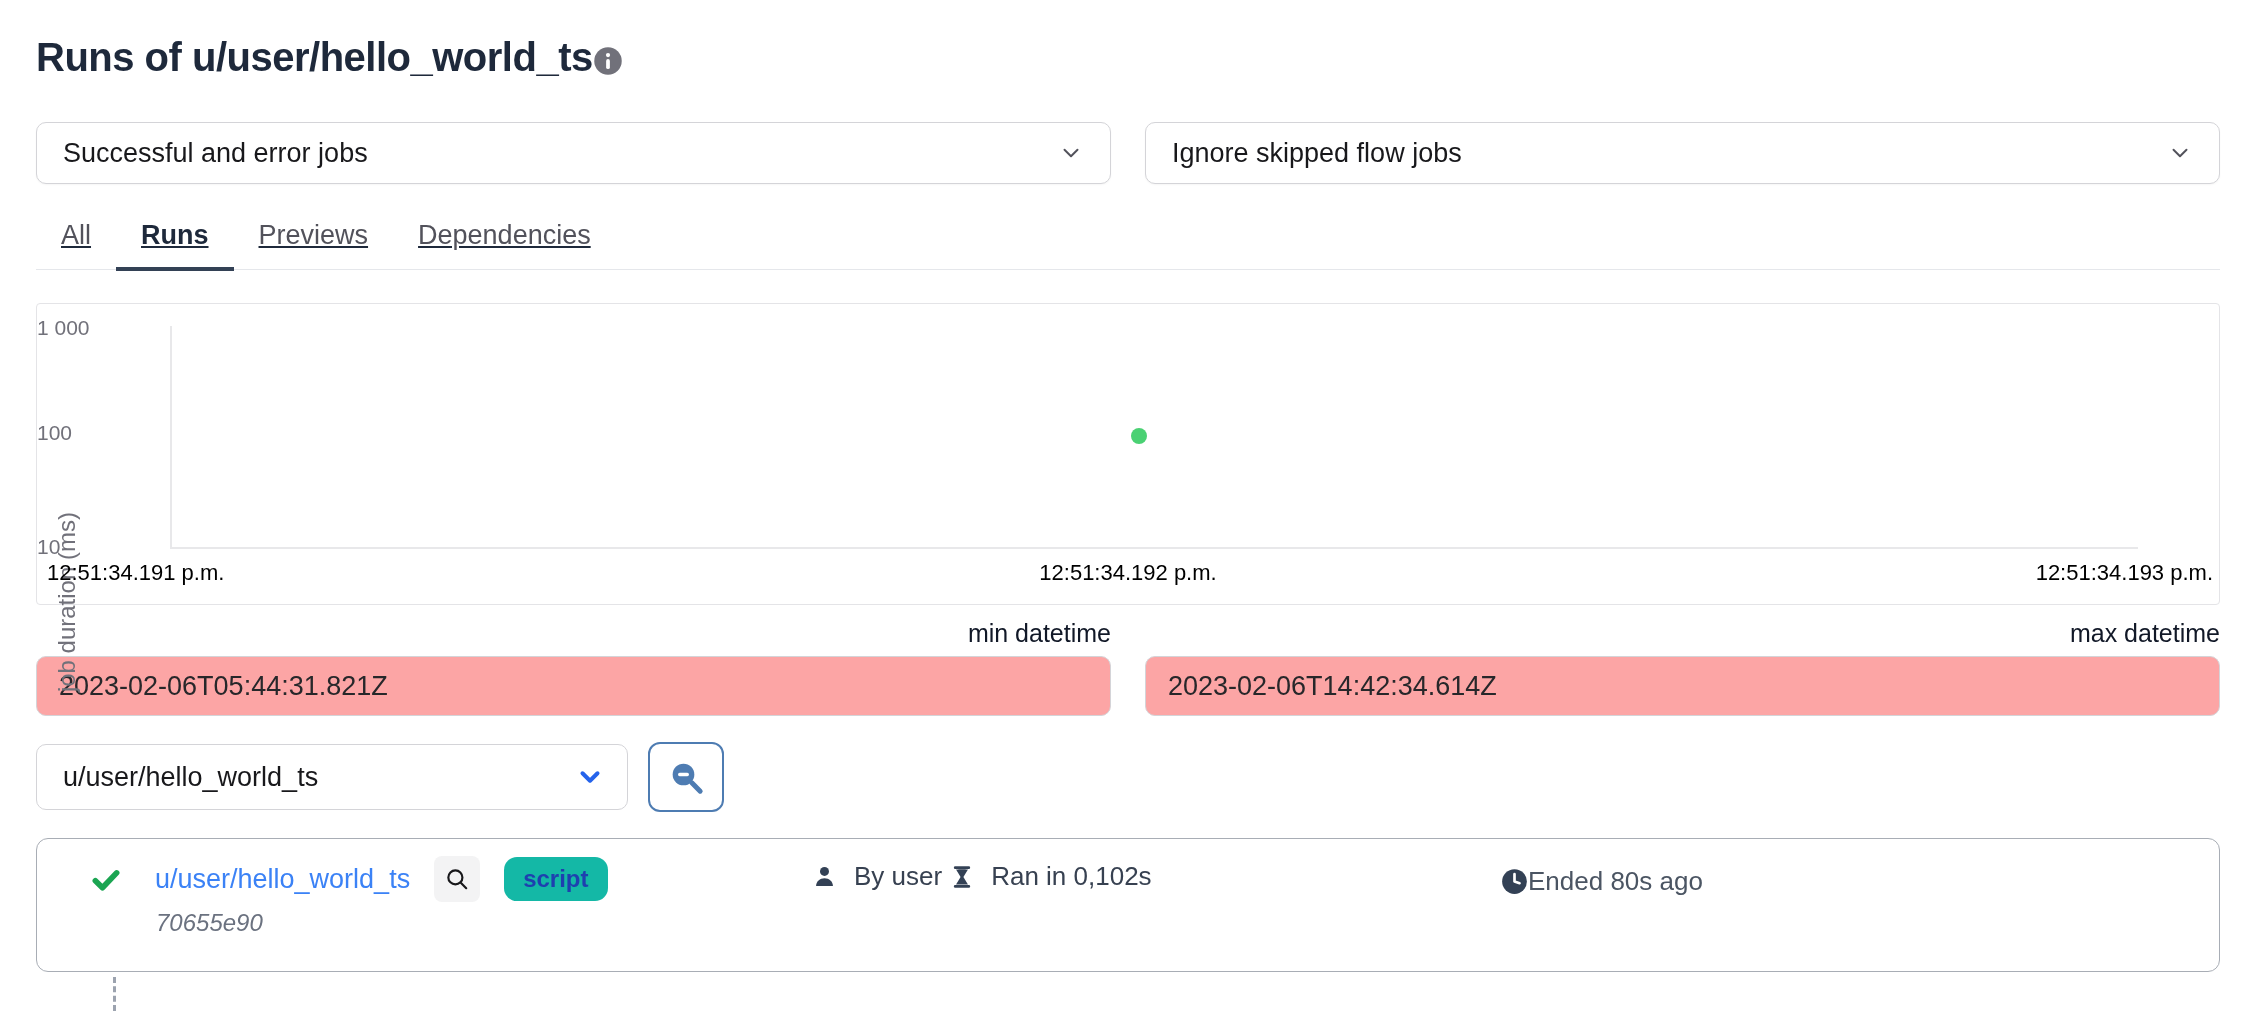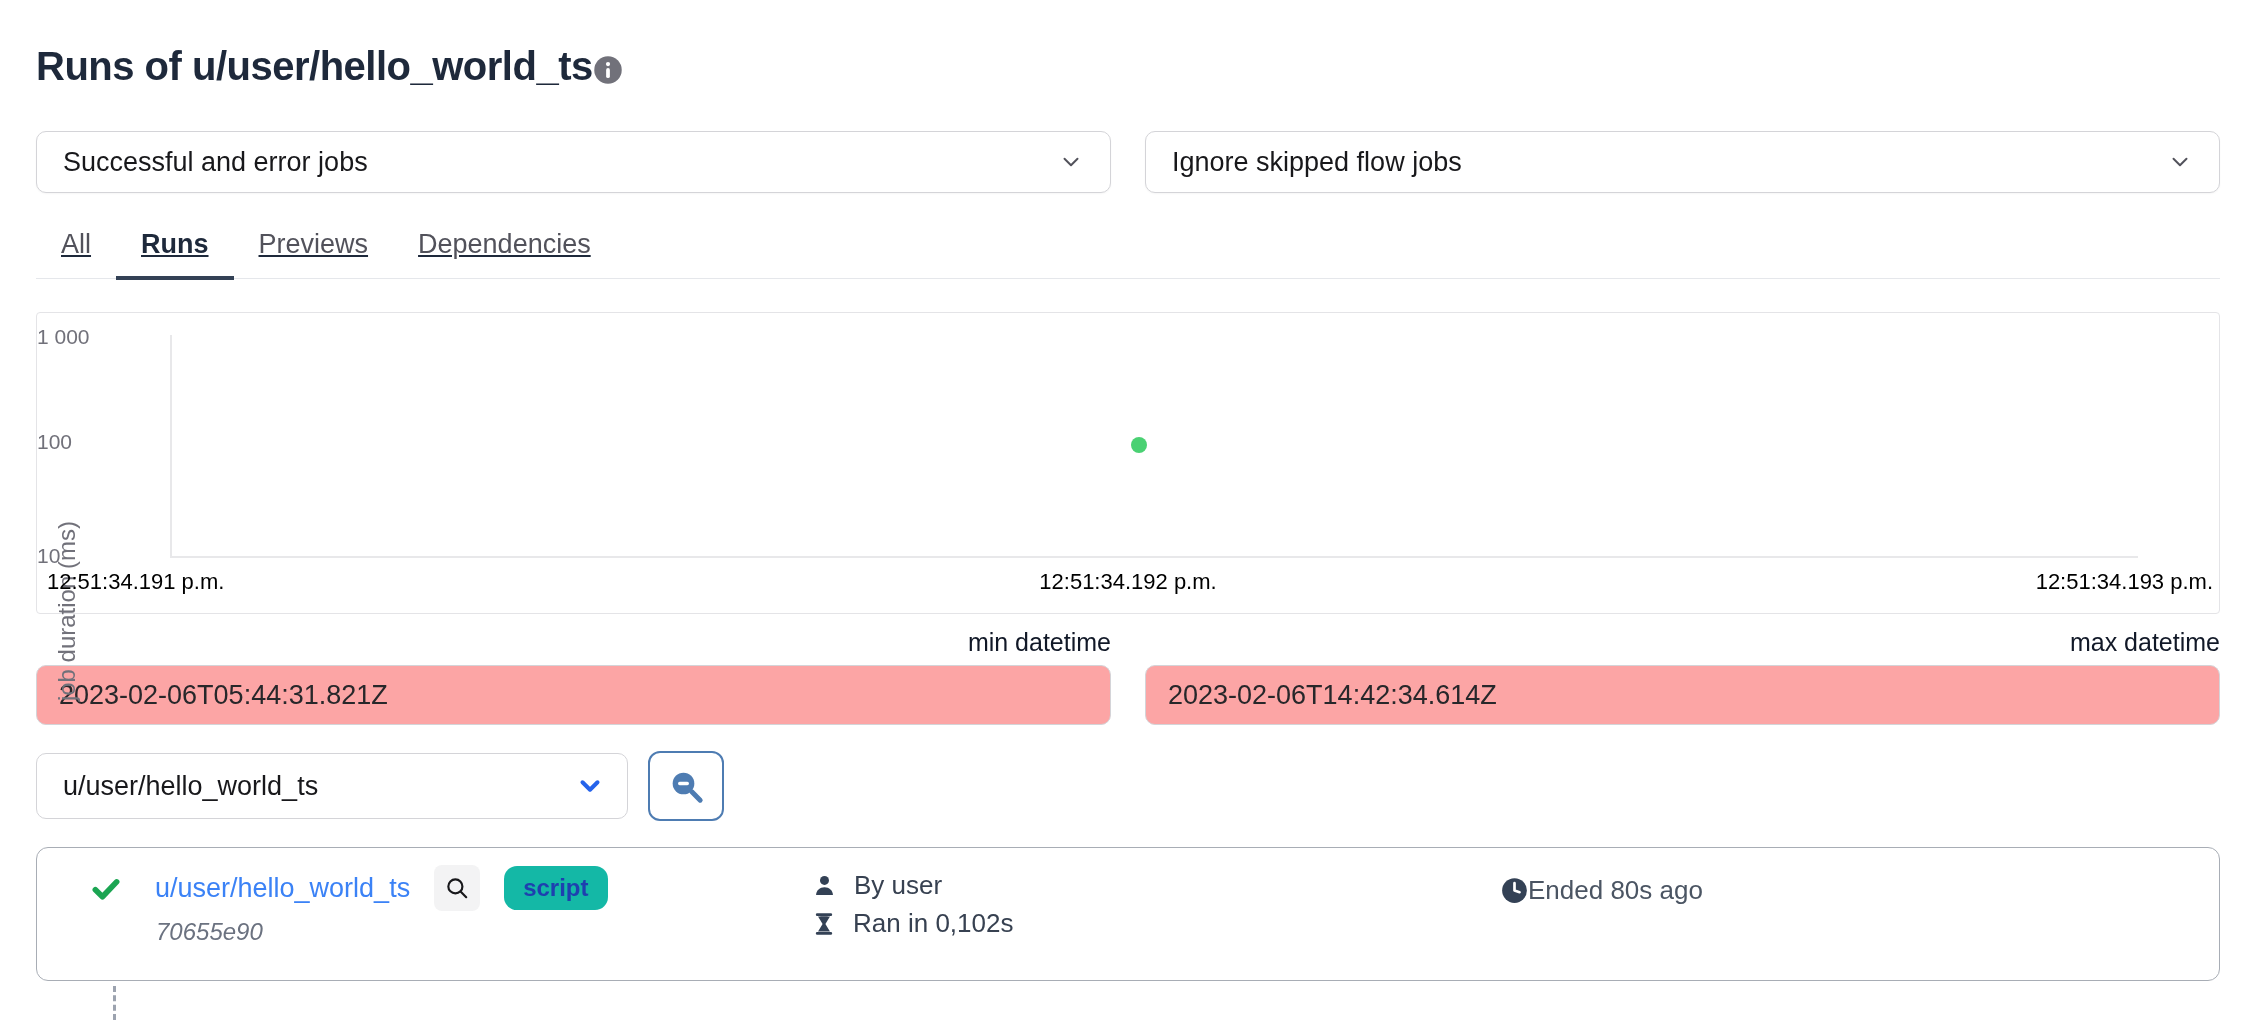--- a/index.html
+++ b/index.html
@@ -1,21 +1,21 @@
 <!DOCTYPE html>
 <html><head>
 <meta charset="utf-8">
 <style>
   * { margin:0; padding:0; box-sizing:border-box; }
   html,body { width:2248px; height:1026px; background:#ffffff;
     font-family:"Liberation Sans", sans-serif; color:#1e293b; }
   .page { padding:20px 28px 0 36px; position:relative; }
 
   
-  .header { display:flex; align-items:center; margin-top:24px; }
+  .header { display:flex; align-items:center; margin-top:15px; }
   .title { font-size:40px; font-weight:bold; color:#1e293b; letter-spacing:-0.5px; }
   .info-badge { width:30px; height:30px; flex:0 0 auto; margin-top:6px; }
 
   
   .filters { display:flex; gap:34px; margin-top:42px; }
   .selectbox { flex:1; height:62px; border:1px solid #d4d4d8; border-radius:10px;
     display:flex; align-items:center; justify-content:space-between;
     padding:0 26px; font-size:27px; color:#18181b; background:#fff;
     box-shadow:0 1px 2px rgba(0,0,0,0.04); cursor:pointer;gap:48px; }
 
@@ -62,21 +62,21 @@
   .run-card { margin-top:26px; border:1px solid #a8adb5; border-radius:12px;
     height:134px; position:relative; background:#fff; }
   .check-wrap { position:absolute; left:52px; top:24px; width:34px; height:34px; }
   .run-main { position:absolute; left:118px; top:17px; display:flex; align-items:center; gap:24px; }
   .run-link { font-size:27px; color:#3b82f6; text-decoration:none; cursor:pointer; }
   .mini-search { width:46px; height:46px; background:#f3f3f4; border:none; border-radius:8px;
     display:flex; align-items:center; justify-content:center; cursor:pointer; }
   .badge { background:#14b8a6; color:#1e40af; font-weight:bold; font-size:24px;
     padding:8px 19px; border-radius:13px; }
   .run-id { position:absolute; left:119px; top:70px; font-size:24px; font-style:italic; color:#6b7280; }
-  .run-meta { position:absolute; left:774px; top:22px; display:flex; flex-direction:column; gap:7px; }
+  .run-meta { position:absolute; left:774px; top:22px; display:flex; flex-direction:row; gap:7px; }
   .meta-row { display:flex; align-items:center; gap:16px; font-size:26px; color:#374151; }
   .run-ended { position:absolute; left:1464px; top:27px; display:flex; align-items:center;
     gap:0; font-size:26px; color:#4b5563; }
 
   .connector { margin-left:77px; margin-top:5px; width:0; height:34px;
     border-left:3px dashed #9ca3af; }
   svg { display:block; }
 </style>
 </head>
 <body>

